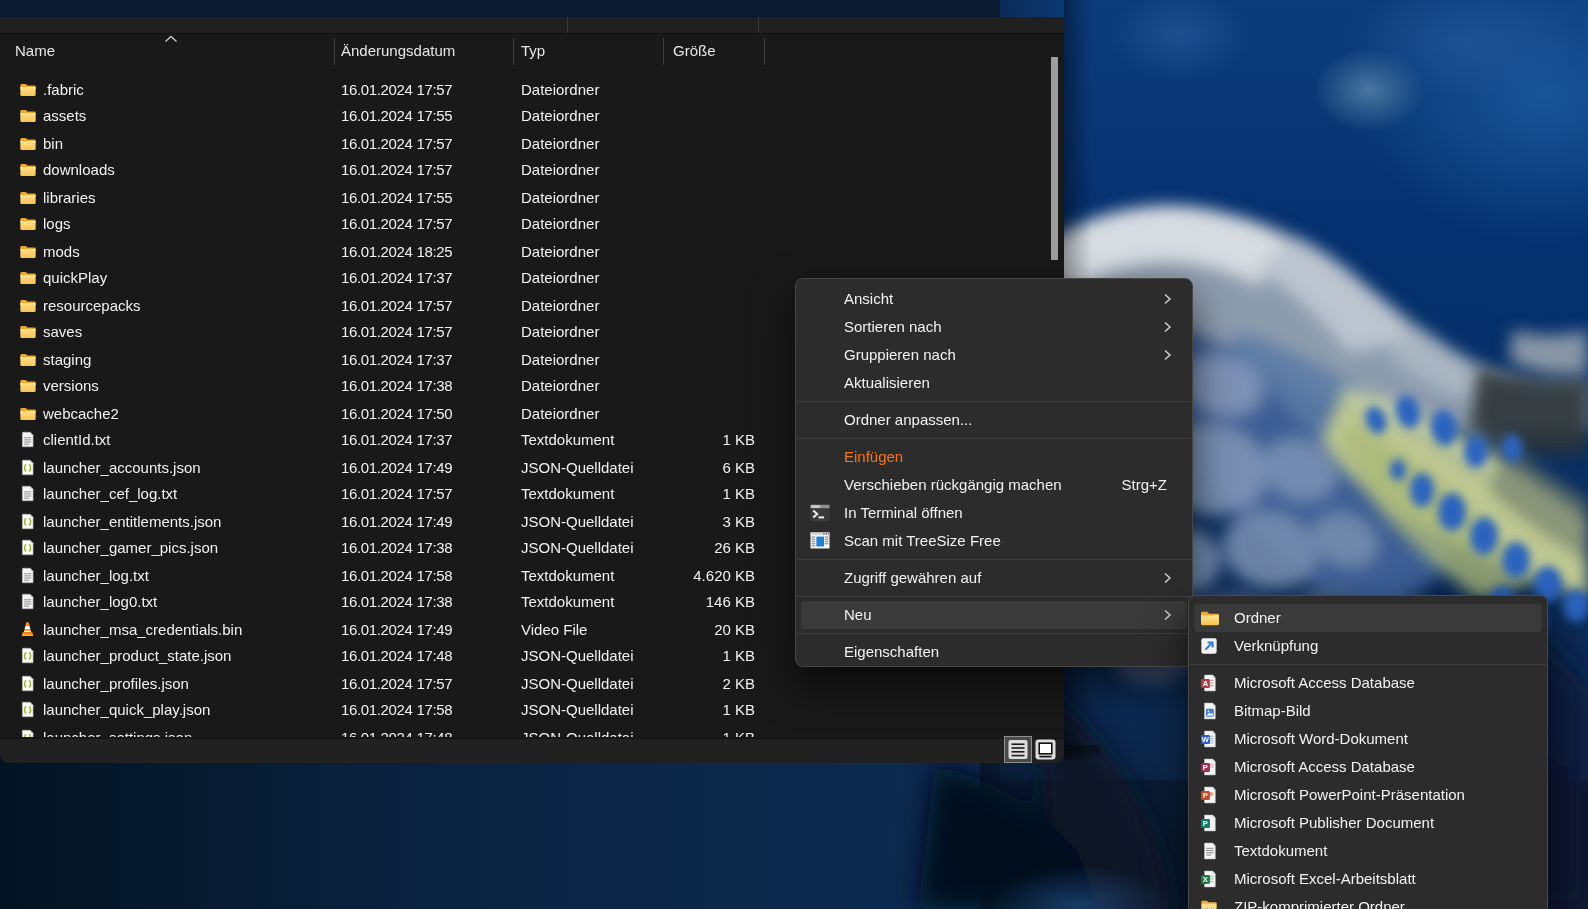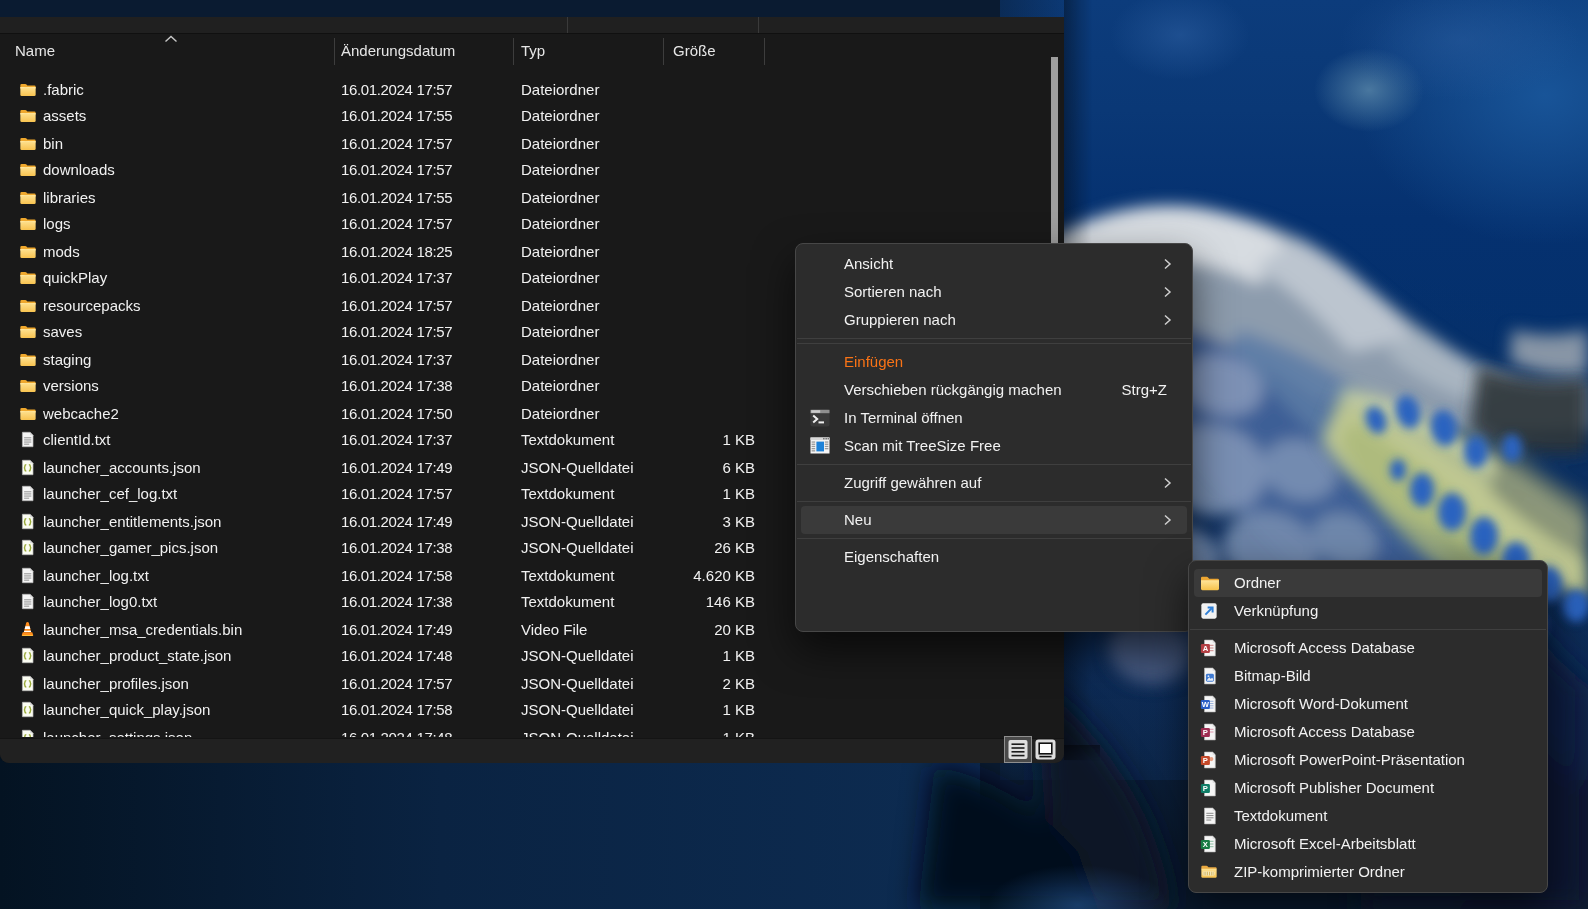--- a/index.html
+++ b/index.html
@@ -16,21 +16,21 @@
   #rows{position:absolute;left:0;top:50px;width:1064px;height:670px;overflow:hidden;}
   .row{position:absolute;left:0;width:1064px;height:27px;color:#f1f1f1;font-size:15px;}
   .row .nm{position:absolute;left:43px;top:4px;}
   .row .dt{position:absolute;left:341px;top:4px;letter-spacing:-0.35px;}
   .row .ty{position:absolute;left:521px;top:4px;}
   .row .sz{position:absolute;left:620px;width:135px;top:4px;text-align:right;}
   .row svg{position:absolute;left:19px;top:4px;}
   #statusbar{position:absolute;left:0;top:721px;width:1064px;height:25px;background:#212121;border-top:1px solid #141414;box-sizing:border-box;border-radius:0 0 9px 9px;}
   #scrollbar{position:absolute;left:1051px;top:40px;width:7px;height:203px;background:#9e9e9e;}
   .menu{position:absolute;background:#2c2c2c;border:1px solid #474747;border-radius:8px;
-        box-shadow:0 18px 40px rgba(0,0,0,.6);color:#f2f2f2;font-size:15px;box-sizing:border-box;}
+        box-shadow:0 18px 40px rgba(0,0,0,.6);color:#f2f2f2;font-size:15px;box-sizing:border-box;margin-top:35px;}
   .mi{position:relative;height:28px;margin:0 5px;border-radius:4px;}
   .mi .txt{position:absolute;left:43px;top:5px;white-space:nowrap;}
   .mi .ic{position:absolute;left:9px;top:5px;width:19px;height:18px;}
   .mi .arrow{position:absolute;right:12px;top:5px;width:16px;height:18px;}
   .mi .kb{position:absolute;right:20px;top:5px;}
   .mi.hl{background:#3a3a3a;padding-left:46px;}
   .mi.dis .txt{color:#f97316;}
   .msep{height:1px;margin:4px 1px;background:#3f3f3f;}
   #ctx{left:795px;top:243px;width:398px;height:389px;padding-top:6px;}
   #sub{left:1188px;top:560px;width:360px;height:333px;padding-top:8px;}
@@ -528,21 +528,27 @@
       <span class="arrow"><svg width="16" height="18" viewBox="0 0 16 18">
           <path d="M6 4.5 L11 9 L6 13.5" fill="none" stroke="#cfcfcf" stroke-width="1.5"></path>
         </svg></span>
     </div>
 <div class="mi ">
       <span class="txt">Gruppieren nach</span>
       <span class="arrow"><svg width="16" height="18" viewBox="0 0 16 18">
           <path d="M6 4.5 L11 9 L6 13.5" fill="none" stroke="#cfcfcf" stroke-width="1.5"></path>
         </svg></span>
     </div>
+<div class="mi ">
+      <span class="txt">Aktualisieren</span>
+    </div>
 <div class="msep"></div>
+<div class="mi ">
+      <span class="txt">Ordner anpassen...</span>
+    </div>
 <div class="msep"></div>
 <div class="mi dis">
       <span class="txt">Einfügen</span>
     </div>
 <div class="mi ">
       <span class="txt">Verschieben rückgängig machen</span>
       <span class="kb">Strg+Z</span>
     </div>
 <div class="mi ">
       <span class="ic"><svg width="20" height="18" viewBox="0 0 20 18">

